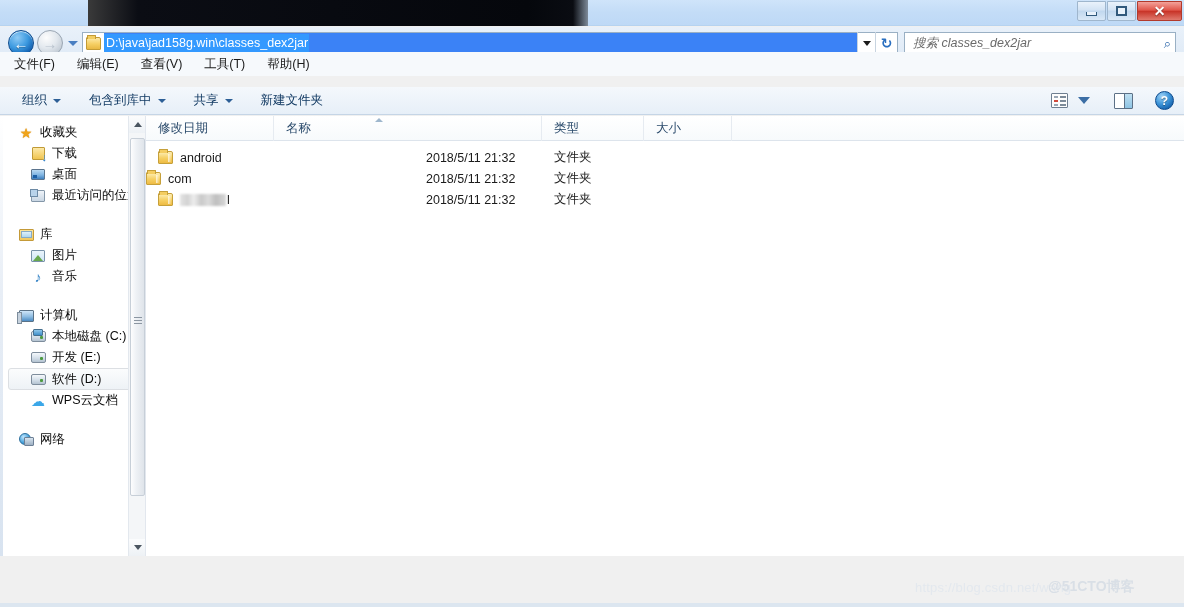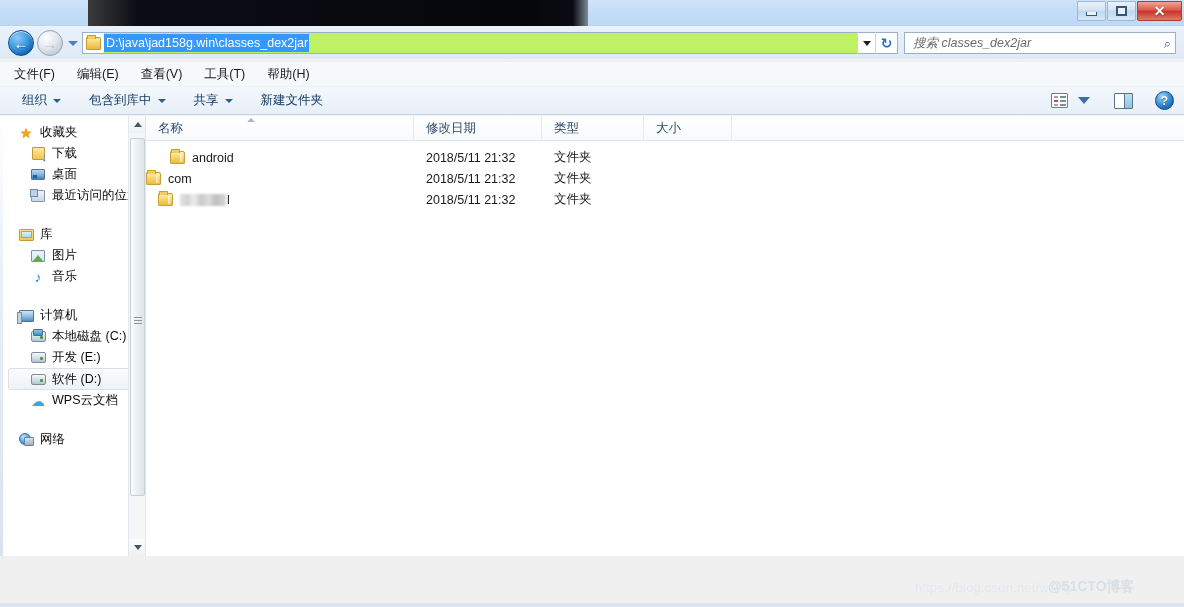--- a/index.html
+++ b/index.html
@@ -110,21 +110,21 @@
     position: relative; flex: 0 0 auto;
   }
   .addr-folder-ico:after {
     content: ""; position: absolute; top: -3px; left: 0;
     width: 7px; height: 3px;
     background: #f3ce62; border: 1px solid #c39b35; border-bottom: none;
     border-radius: 1px 1px 0 0;
   }
   .addr-field {
     flex: 1; height: 20px;
-    background: #bef264;
+    background: #3b82f6;
     display: flex; align-items: center;
   }
   .addr-text {
     background: #3399ff; color: #ffffff;
     font-size: 12.5px; line-height: 16px;
     padding: 1px 1px 1px 2px;
     white-space: nowrap;
   }
   .addr-caret-btn {
     width: 18px; height: 22px;
@@ -154,21 +154,21 @@
     padding: 0 4px 0 8px;
   }
   .search-ph {
     font-size: 12.5px; color: #6a6a6a; font-style: italic;
     white-space: nowrap;
   }
   .search-ico { color: #2a64a8; font-size: 13px; line-height: 1; }
 
   
   .menubar {
-    position: absolute; top: 62px; left: 0;
+    position: absolute; top: 52px; left: 0;
     width: 1184px; height: 24px;
     background: #f6f9fc;
     display: flex; align-items: center;
     padding-left: 14px;
   }
   .menu-item {
     font-size: 12.5px; color: #1a1a1a;
     margin-right: 22px; white-space: nowrap;
   }
 
@@ -749,38 +749,38 @@
           <div class="sb-grip"></div>
         </div>
         <div class="sb-arrow down">
           <div class="sb-tri-dn"></div>
         </div>
       </div>
     </div>
 
     <div class="list-pane">
       <div class="col-head">
+        <div class="col" style="width:128px">
+          <span>修改日期</span>
+        </div>
         <div class="col sorted" style="width:268px">
           <span>名称</span>
         </div>
-        <div class="col" style="width:128px">
-          <span>修改日期</span>
-        </div>
         <div class="col" style="width:102px">
           <span>类型</span>
         </div>
         <div class="col" style="width:88px">
           <span>大小</span>
         </div>
       </div>
 
       <div class="rows">
 
         <div class="frow">
-          <div class="fcell" style="width:268px; padding-left:24px">
+          <div class="fcell" style="width:268px; padding-left:12px">
             <span class="folder-ico-sm"></span>
             <span>android</span>
           </div>
           <div class="fcell" style="width:128px; padding-left:12px">2018/5/11 21:32</div>
           <div class="fcell" style="width:102px; padding-left:12px">文件夹</div>
           <div class="fcell" style="width:88px; padding-left:12px"></div>
         </div>
 
         <div class="frow">
           <div class="fcell" style="width:268px; ">

